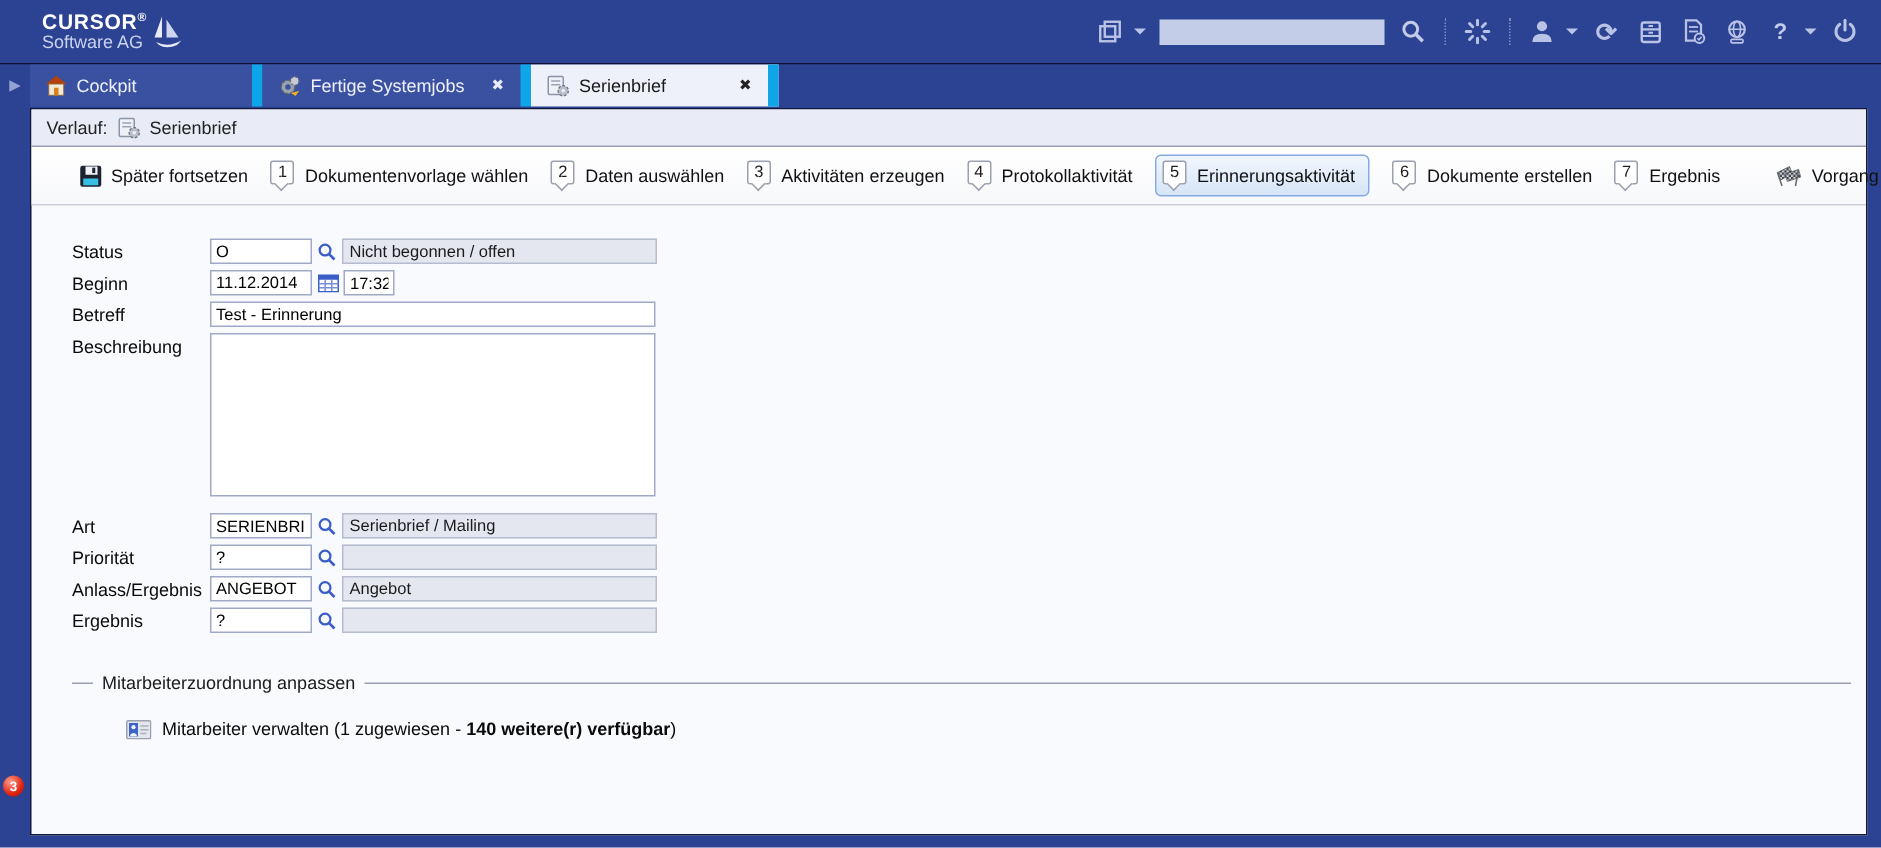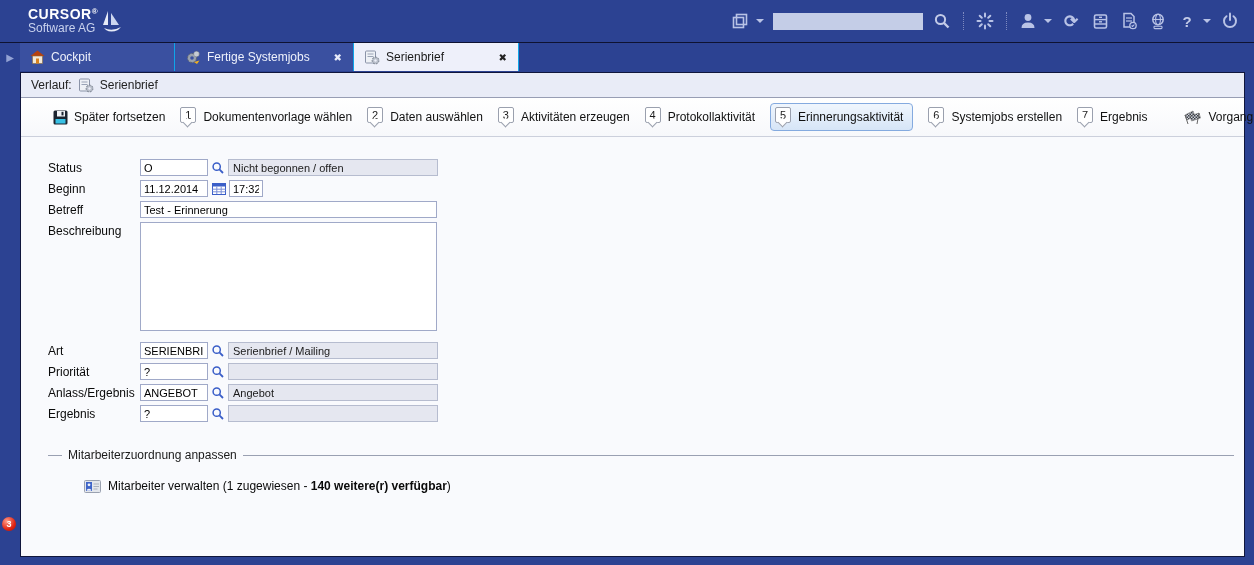--- a/index.html
+++ b/index.html
@@ -43,21 +43,21 @@
   
   .tabstrip { height:28px; background:#2c4292; display:flex; align-items:stretch; position:relative; }
   .tab-scroll {
     width:20px; display:flex; align-items:center; justify-content:center;
     color:#93a2d4; font-size:10px; cursor:pointer;
   }
   .tab {
     display:flex; align-items:center; gap:6px;
     padding:0 10px; cursor:pointer;
     background:#3a50a0; color:#eef1fb;
-    border-right:1px solid #0ea5e9;
+    border-right:7px solid #0ea5e9;
   }
   .tab-cockpit { width:155px; }
   .tab-jobs { width:179px; }
   .tab-serienbrief { width:165px; }
   .tab.active { background:#eef0fa; color:#1a1a1a; }
   .tab-label { flex:1; white-space:nowrap; overflow:hidden; }
   .tab-close { font-size:10px; color:#e8ecfa; cursor:pointer; padding:0 1px; }
   .tab.active .tab-close { color:#222; }
 
   
@@ -310,21 +310,21 @@
     <div class="step">
       <span class="step-num">4</span>
       <span>Protokollaktivität</span>
     </div>
     <div class="step selected">
       <span class="step-num">5</span>
       <span>Erinnerungsaktivität</span>
     </div>
     <div class="step">
       <span class="step-num">6</span>
-      <span>Systemjobs erstellen</span>
+      <span>Dokumente erstellen</span>
     </div>
     <div class="step">
       <span class="step-num">7</span>
       <span>Ergebnis</span>
     </div>
 
     <div class="tool-btn">
       <svg width="20" height="16" viewBox="0 0 20 16">
         <defs>
             <pattern id="chk" width="3" height="3" patternUnits="userSpaceOnUse">

